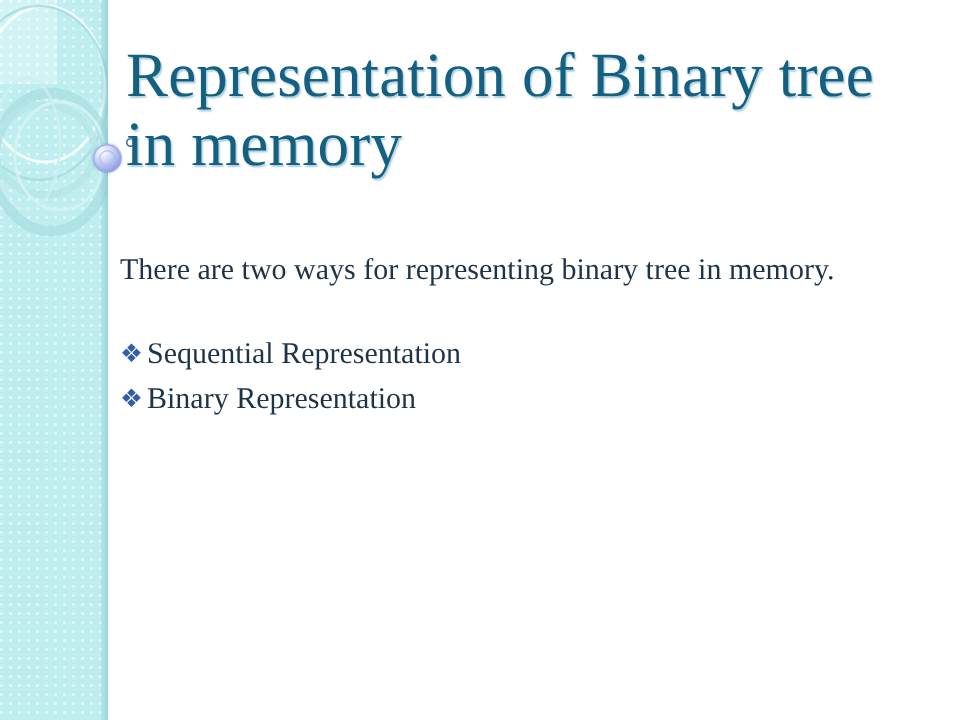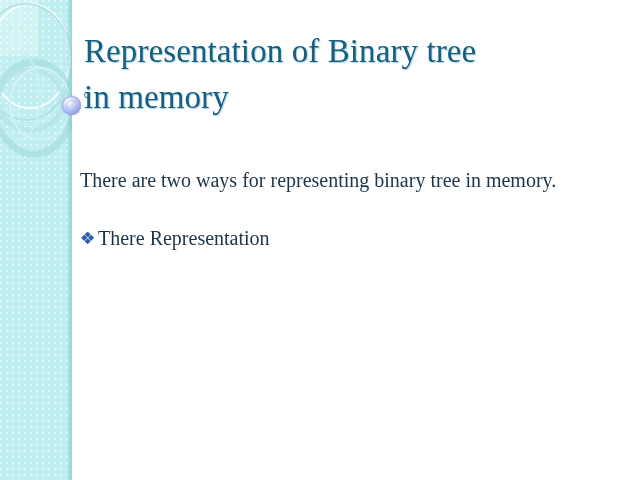--- a/index.html
+++ b/index.html
@@ -102,21 +102,21 @@
     box-sizing: border-box;
   }
 
   
   .title {
     position: absolute;
     left: 84px;
     top: 28px;
     width: 540px;
     color: #155f80;
-    font-size: 33px;
+    font-size: 42px;
     line-height: 46px;
     font-weight: normal;
     letter-spacing: 0.1px;
     text-shadow: 1px 1px 1px rgba(160,200,220,0.85);
     white-space: pre-line;
   }
 
   
   .body-block {
     position: absolute;
@@ -189,21 +189,22 @@
 in memory</div>
 
   <div class="body-block">
     <p class="para">There are two ways for representing binary tree in memory.</p>
 
     <div class="para-spacer"></div>
 
     <ul class="bullet-list">
       <li class="bullet-item">
         <span class="bullet-glyph">❖</span>
+        <span>Sequential Representation</span>
       </li>
       <li class="bullet-item">
         <span class="bullet-glyph">❖</span>
-        <span>There Representation</span>
+        <span>Binary Representation</span>
       </li>
     </ul>
   </div>
 
 </div>
 
 </body></html>

